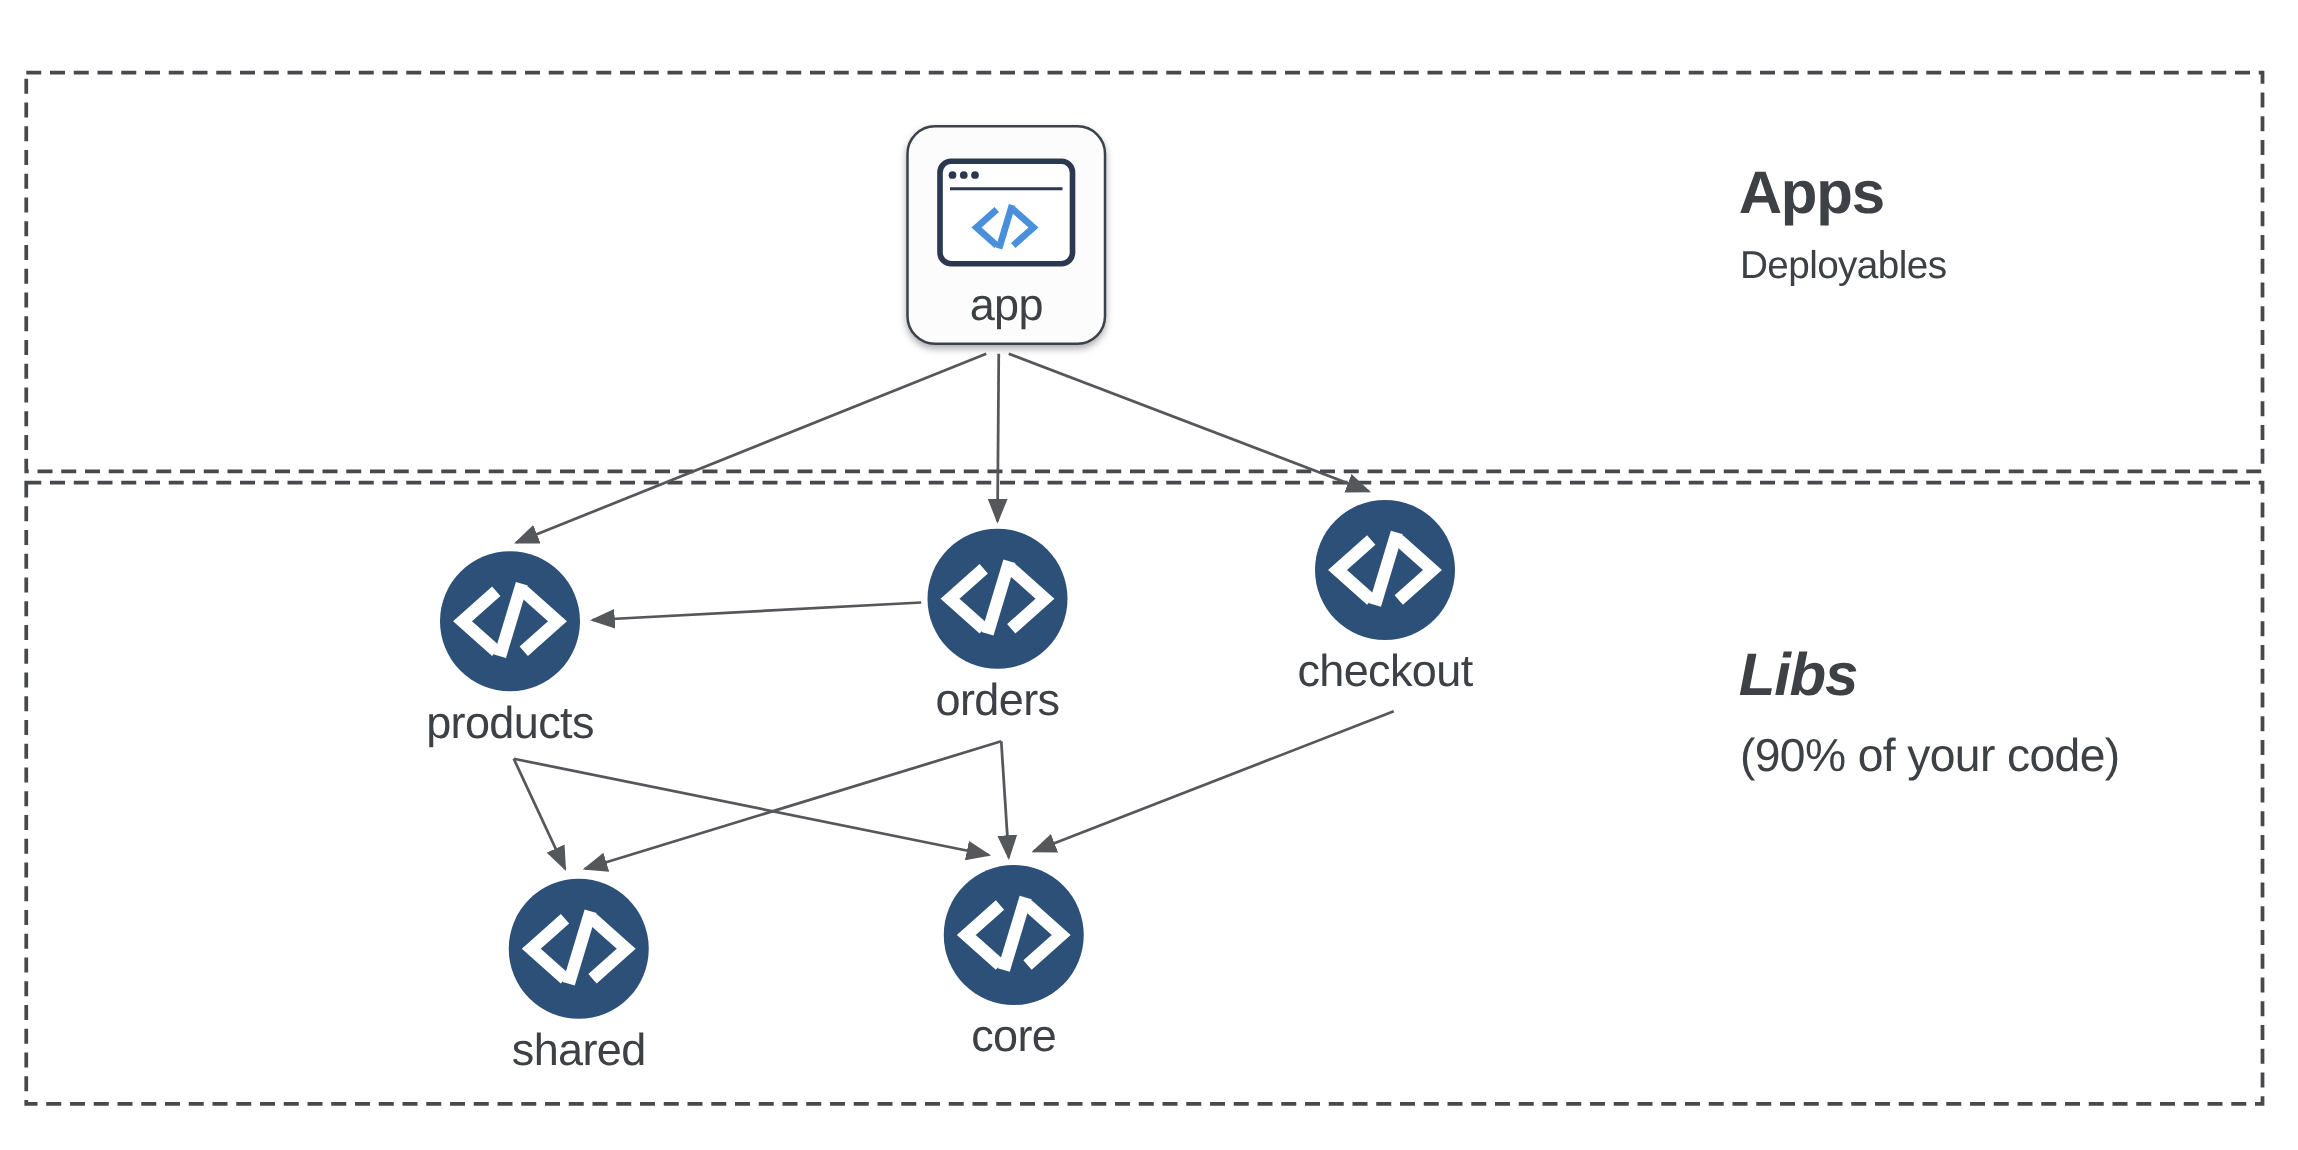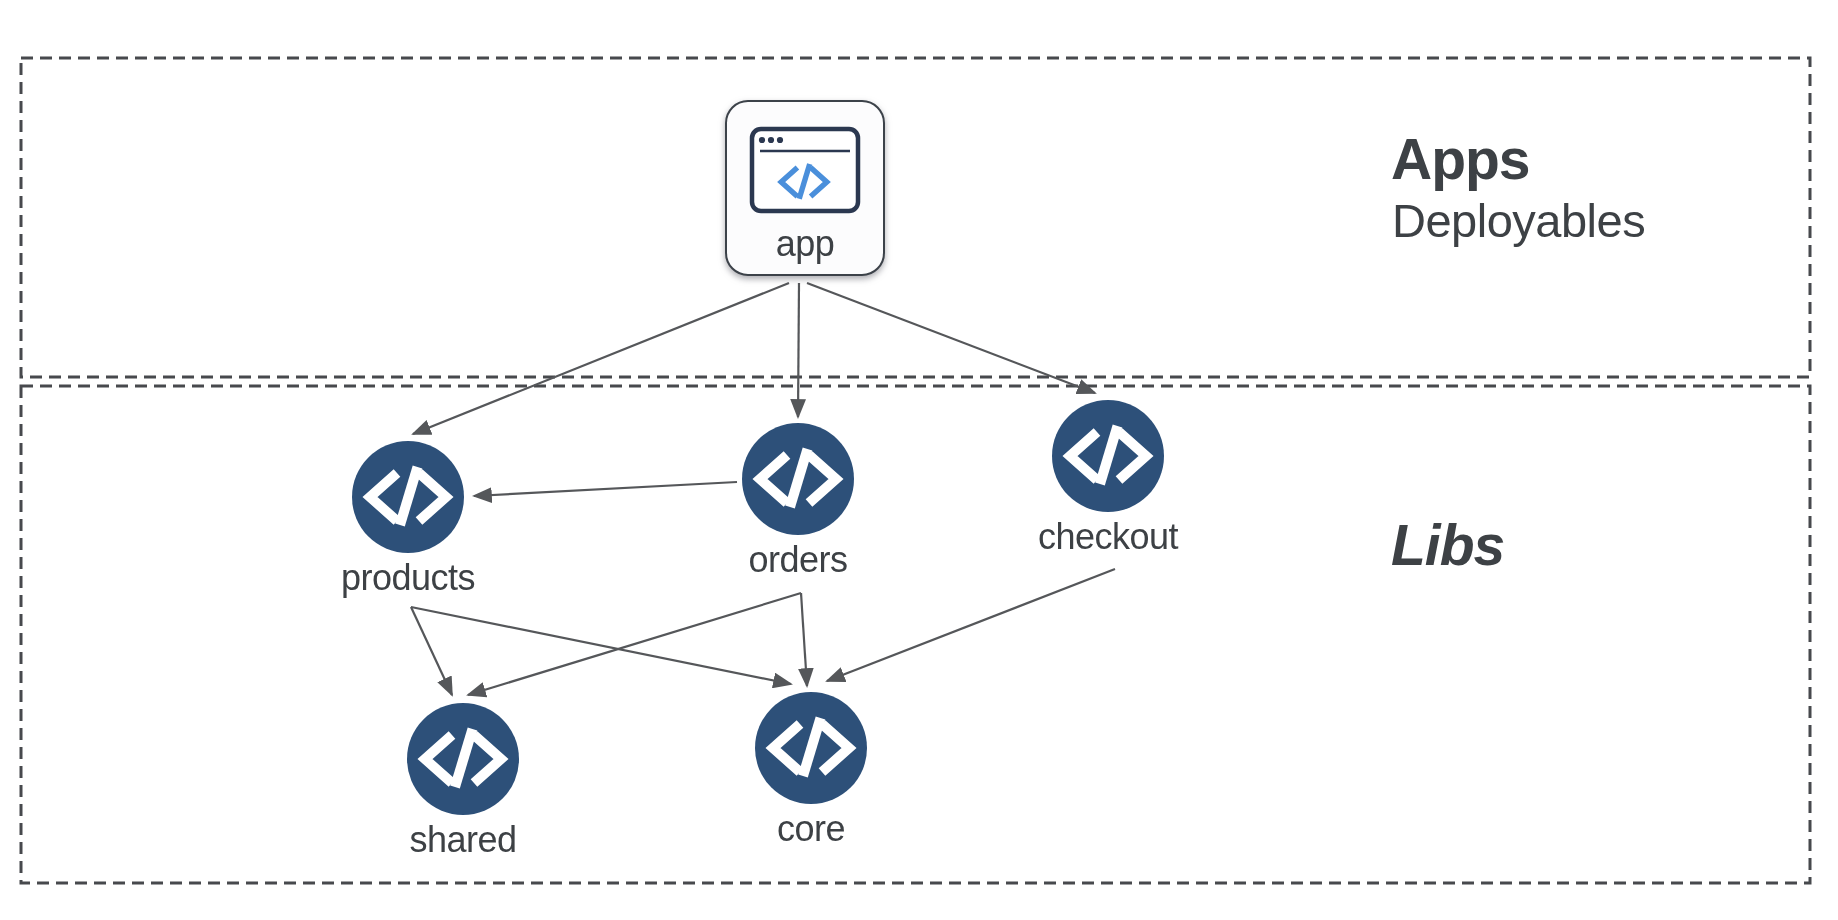--- a/index.html
+++ b/index.html
@@ -22,26 +22,26 @@
     left: 0;
     top: 0;
   }
   .sec-label {
     position: absolute;
     color: #3d4145;
     white-space: nowrap;
     line-height: 1.05;
   }
   .sec-title {
-    font-size: 57px;
+    font-size: 48px;
     font-weight: bold;
     letter-spacing: -1px;
   }
   .sec-subtitle {
-    font-size: 47px;
+    font-size: 31px;
     font-weight: 400;
     letter-spacing: -0.5px;
   }
   .apps-title    { left: 1391px; top: 130px; }
   .apps-subtitle { left: 1392px; top: 196px; }
   .libs-title    { left: 1391px; top: 516px; font-style: italic; }
   .libs-subtitle { left: 1392px; top: 586px; font-size: 37px; }
   .node-label {
     font-family: "Liberation Sans", sans-serif;
     font-size: 36px;
@@ -137,14 +137,15 @@
           </g>
           <text x="811" y="841" text-anchor="middle" class="node-label">core</text>
         </g>
       </g>
   </svg>
 
   <div class="sec-label sec-title apps-title">Apps</div>
   <div class="sec-label sec-subtitle apps-subtitle">Deployables</div>
 
   <div class="sec-label sec-title libs-title">Libs</div>
+  <div class="sec-label sec-subtitle libs-subtitle">(90% of your code)</div>
 
 </div>
 
 </body></html>

